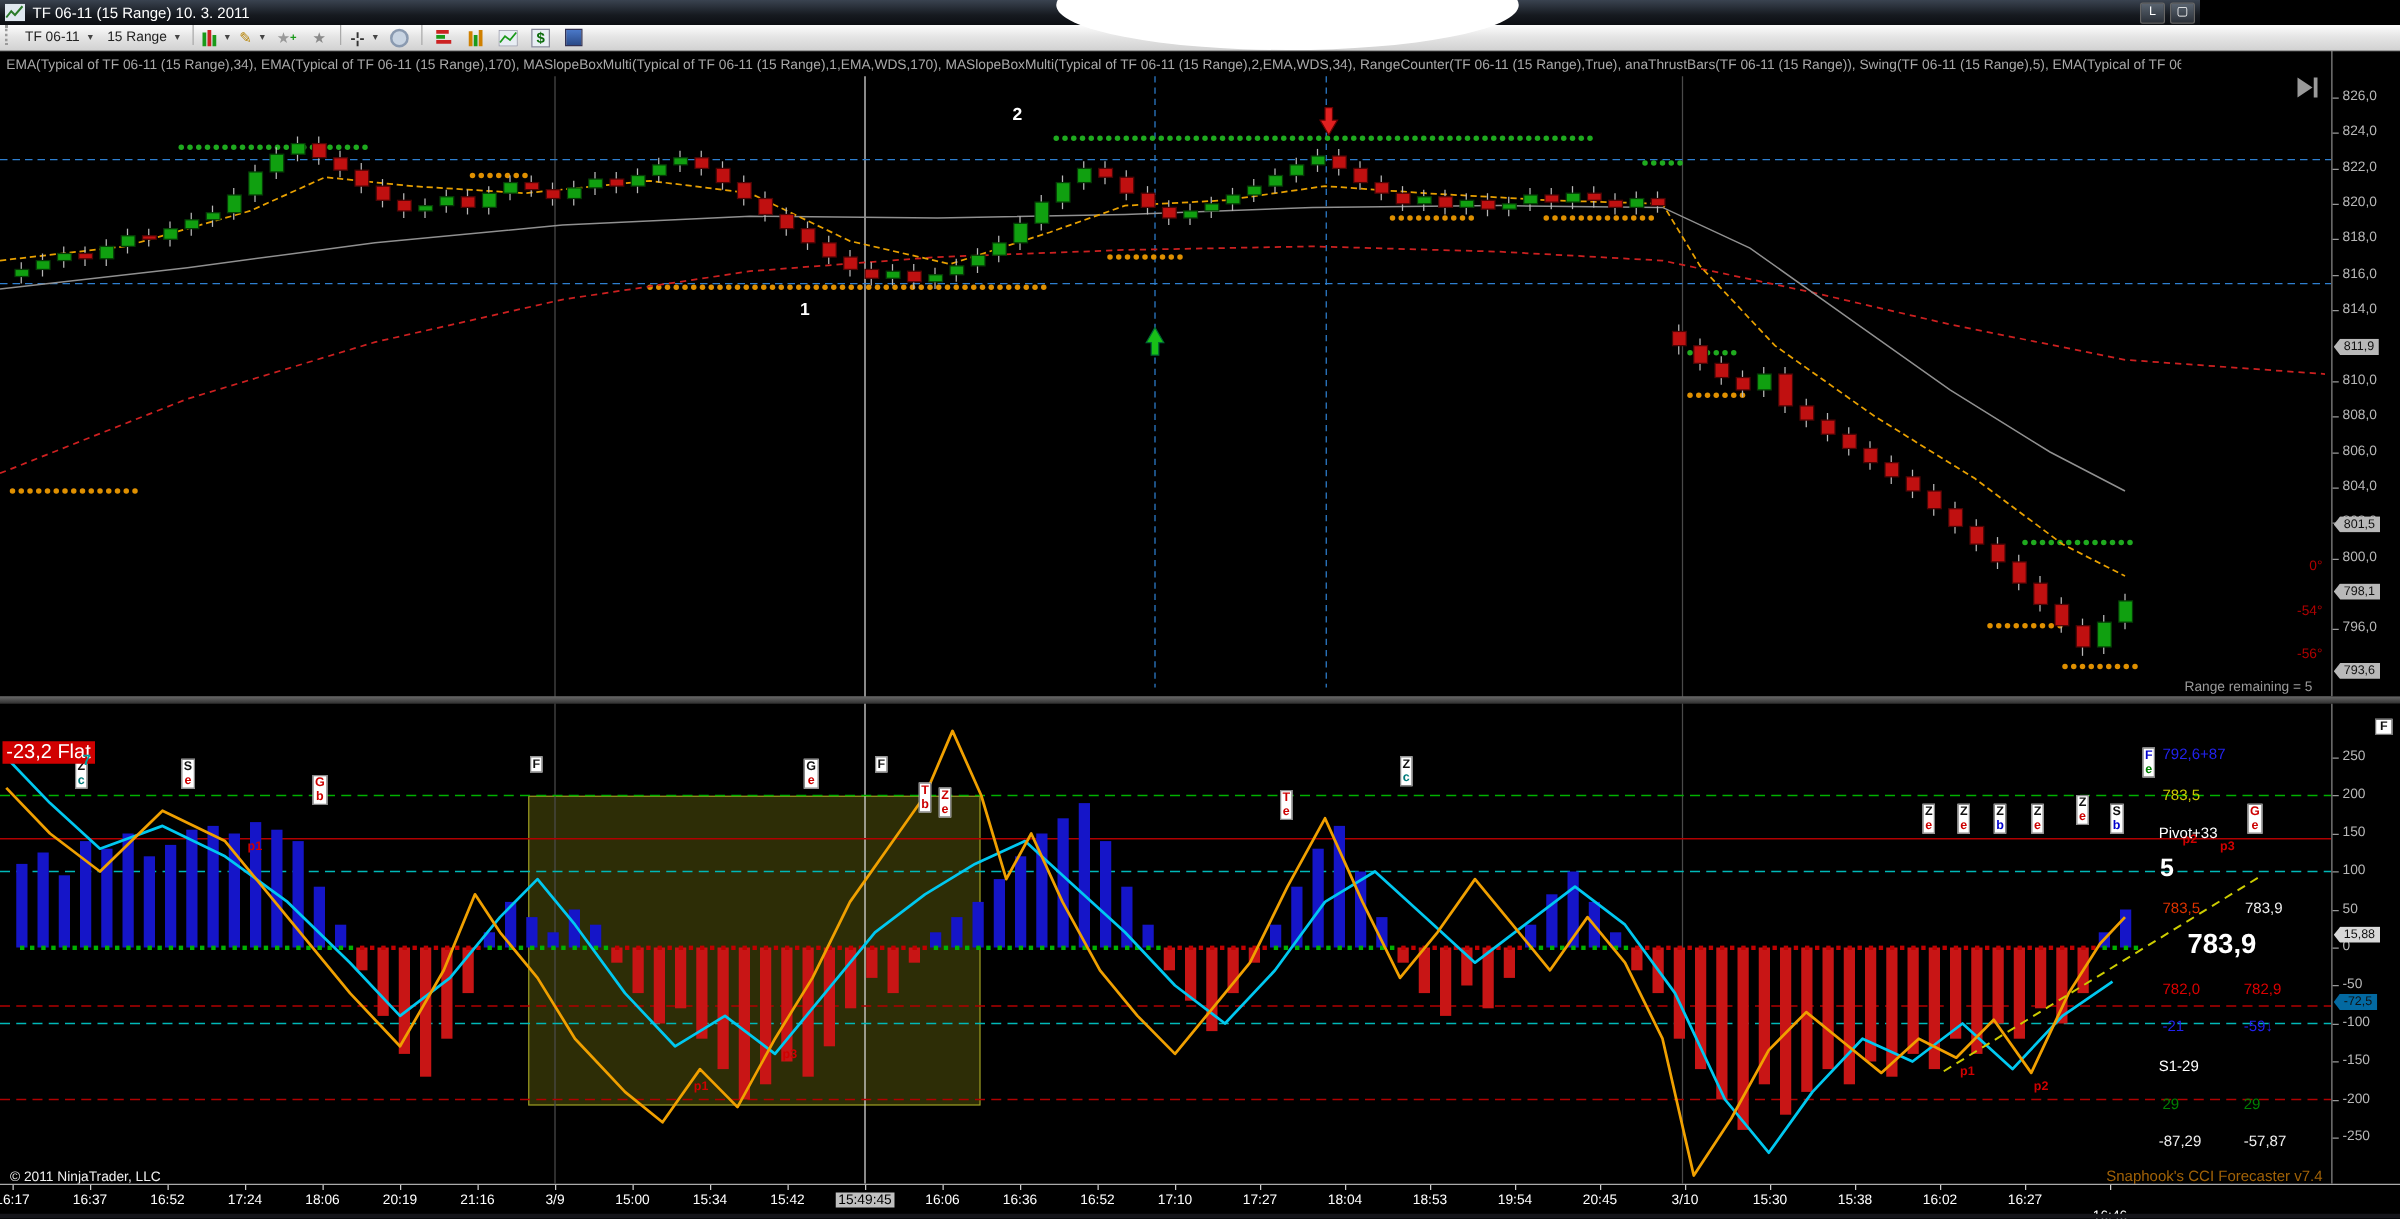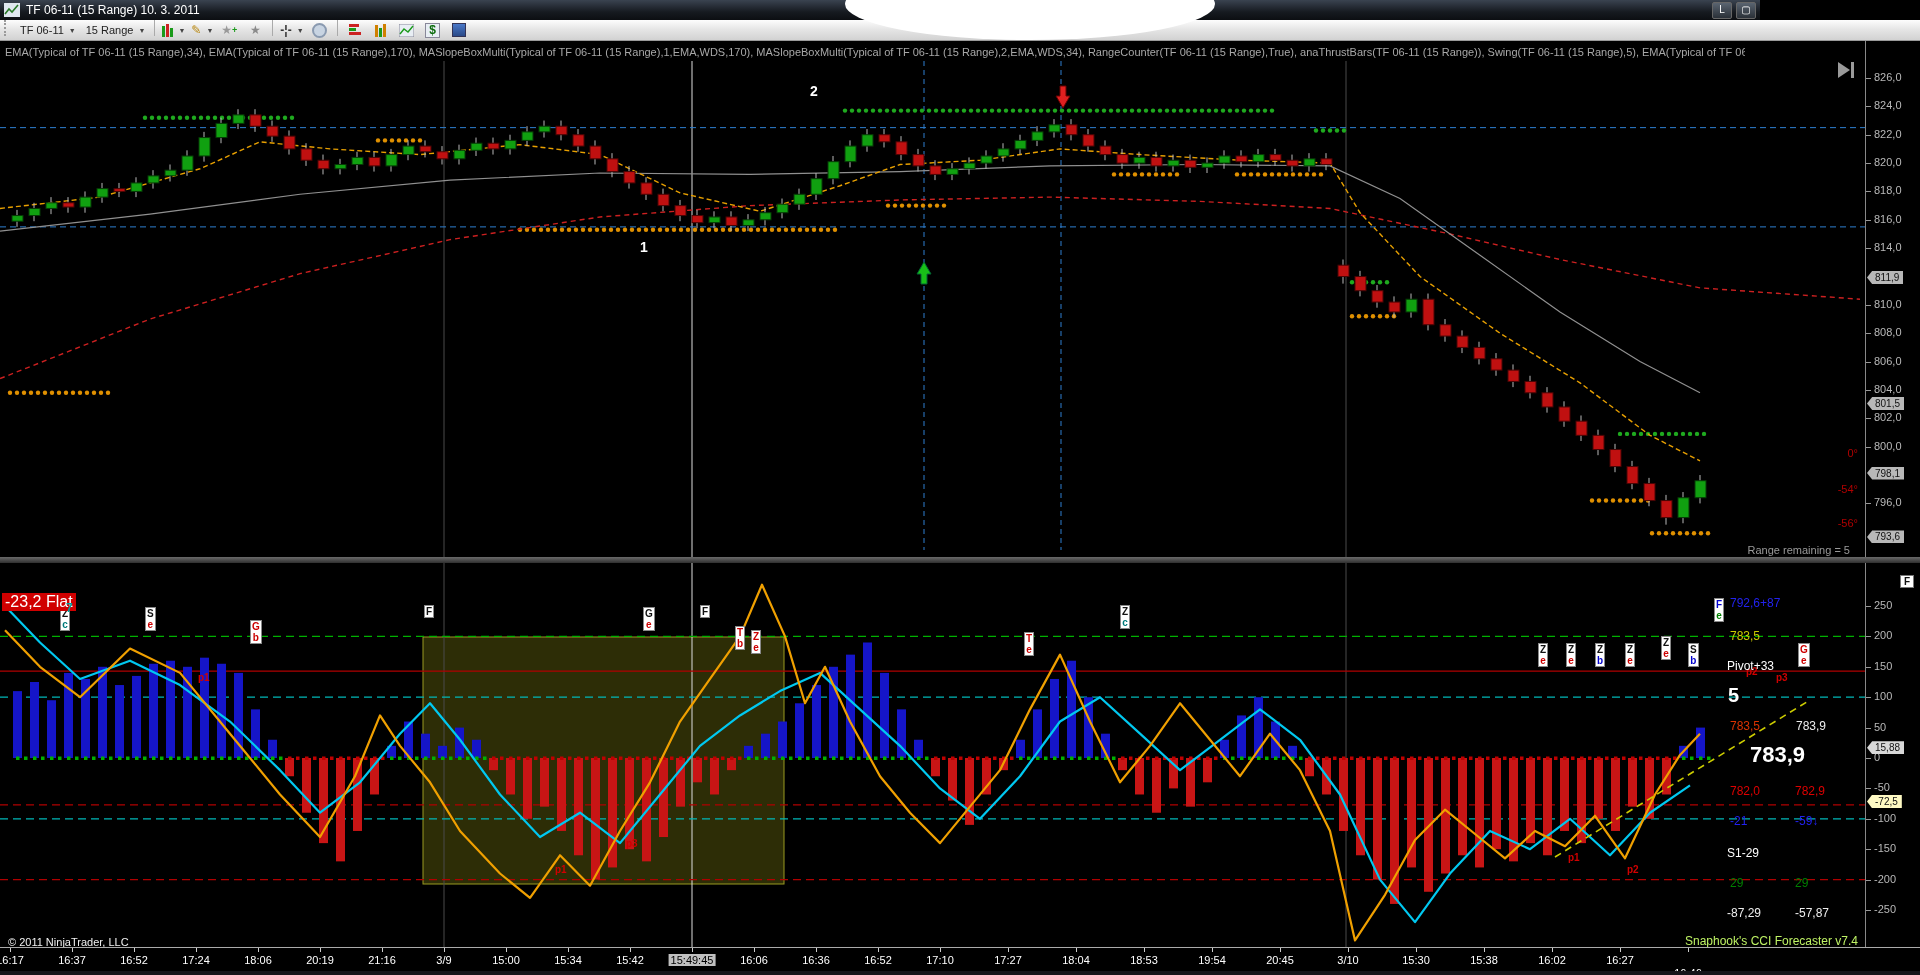--- a/index.html
+++ b/index.html
@@ -48,21 +48,21 @@
   .time-tick{position:absolute;top:0;width:1px;height:4px;background:#ccc;}
   #bottom-strip{position:absolute;left:0;top:971px;width:1920px;height:4px;background:#15151a;z-index:4;}
   
   .flt{position:absolute;white-space:nowrap;z-index:4;}
   #upper-ind-label{left:5px;top:46px;color:#a8a8a8;font-size:11px;max-width:1740px;overflow:hidden;z-index:2;}
   #lower-ind-label{left:4px;top:579px;color:#e6e6e6;font-size:11px;z-index:2;}
   #flat-badge{left:2px;top:593px;background:#d00000;color:#fff;font-size:16px;padding:0 3px;}
   #turn-seven{left:66px;top:601px;color:#00a0a0;font-size:12px;font-weight:bold;}
   #range-remaining{right:70px;top:544px;color:#9a9a9a;font-size:11px;}
   #copyright{left:8px;top:936px;color:#f0f0f0;font-size:11px;}
-  #credit{right:62px;top:934px;color:#bef264;font-size:12px;}
+  #credit{right:62px;top:934px;color:#a16207;font-size:12px;}
   .letter-box{position:absolute;background:#fff;border:1px solid #888;z-index:3;
     display:flex;flex-direction:column;align-items:center;padding:0 1px;}
   .letter-box div{font-size:10px;font-weight:bold;line-height:11px;}
   .p-label{position:absolute;color:#d00000;font-size:10px;font-weight:bold;z-index:3;}
   .deg-label{position:absolute;color:#b00000;font-size:11px;transform:translateX(-100%);z-index:3;}
   #fbox{left:1900px;top:575px;background:#fff;border:1px solid #777;color:#111;
     font-size:10px;font-weight:bold;padding:0 3px;z-index:5;}
   #plot-svg{position:absolute;left:0;top:0;z-index:1;}
 </style>
 </head>
@@ -950,21 +950,21 @@
       <div class="tick-label" style="top: 314.6px;">806,0</div>
       <div class="tick-mark" style="top: 349.96px;"></div>
       <div class="tick-label" style="top: 342.96px;">804,0</div>
       <div class="tick-mark" style="top: 378.32px;"></div>
       <div class="tick-label" style="top: 371.32px;">802,0</div>
       <div class="tick-mark" style="top: 406.68px;"></div>
       <div class="tick-label" style="top: 399.68px;">800,0</div>
       <div class="tick-mark" style="top: 463.4px;"></div>
       <div class="tick-label" style="top: 456.4px;">796,0</div>
       <div class="axis-badge" style="top: 230.938px;">811,9</div>
-      <div class="axis-badge" style="top: 357px;">801,5</div>
+      <div class="axis-badge" style="top: 373px;">801,5</div>
       <div class="axis-badge" style="top: 426.622px;">798,1</div>
       <div class="axis-badge" style="top: 490.432px;">793,6</div>
     </div>
   <div id="cci-axis">
       <div class="tick-mark" style="top: 43px;"></div>
       <div class="tick-label" style="top: 36px;">250</div>
       <div class="tick-mark" style="top: 73.4px;"></div>
       <div class="tick-label" style="top: 66.4px;">200</div>
       <div class="tick-mark" style="top: 103.8px;"></div>
       <div class="tick-label" style="top: 96.8px;">150</div>
@@ -978,21 +978,21 @@
       <div class="tick-label" style="top: 218.4px;">-50</div>
       <div class="tick-mark" style="top: 255.8px;"></div>
       <div class="tick-label" style="top: 248.8px;">-100</div>
       <div class="tick-mark" style="top: 286.2px;"></div>
       <div class="tick-label" style="top: 279.2px;">-150</div>
       <div class="tick-mark" style="top: 316.6px;"></div>
       <div class="tick-label" style="top: 309.6px;">-200</div>
       <div class="tick-mark" style="top: 347px;"></div>
       <div class="tick-label" style="top: 340px;">-250</div>
       <div class="axis-badge" style="top: 178.345px; background: rgb(216, 216, 216);">15,88</div>
-      <div class="axis-badge" style="top: 232.08px; background: #fef9c3;">-72,5</div>
+      <div class="axis-badge" style="top: 232.08px; background: #0369a1;">-72,5</div>
     </div>
   <div id="time-axis">
       <div class="time-tick" style="left: 10px;"></div>
       <div class="time-label" style="left: 10px;">16:17</div>
       <div class="time-tick" style="left: 72px;"></div>
       <div class="time-label" style="left: 72px;">16:37</div>
       <div class="time-tick" style="left: 134px;"></div>
       <div class="time-label" style="left: 134px;">16:52</div>
       <div class="time-tick" style="left: 196px;"></div>
       <div class="time-label" style="left: 196px;">17:24</div>

